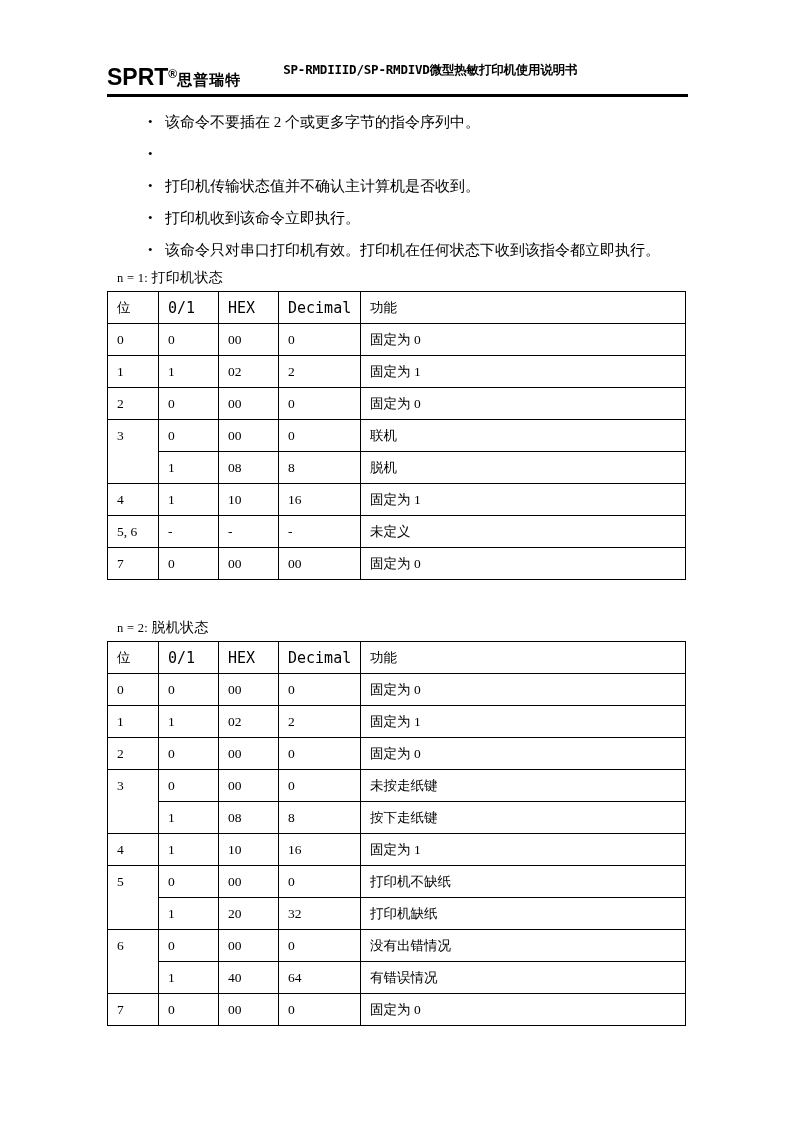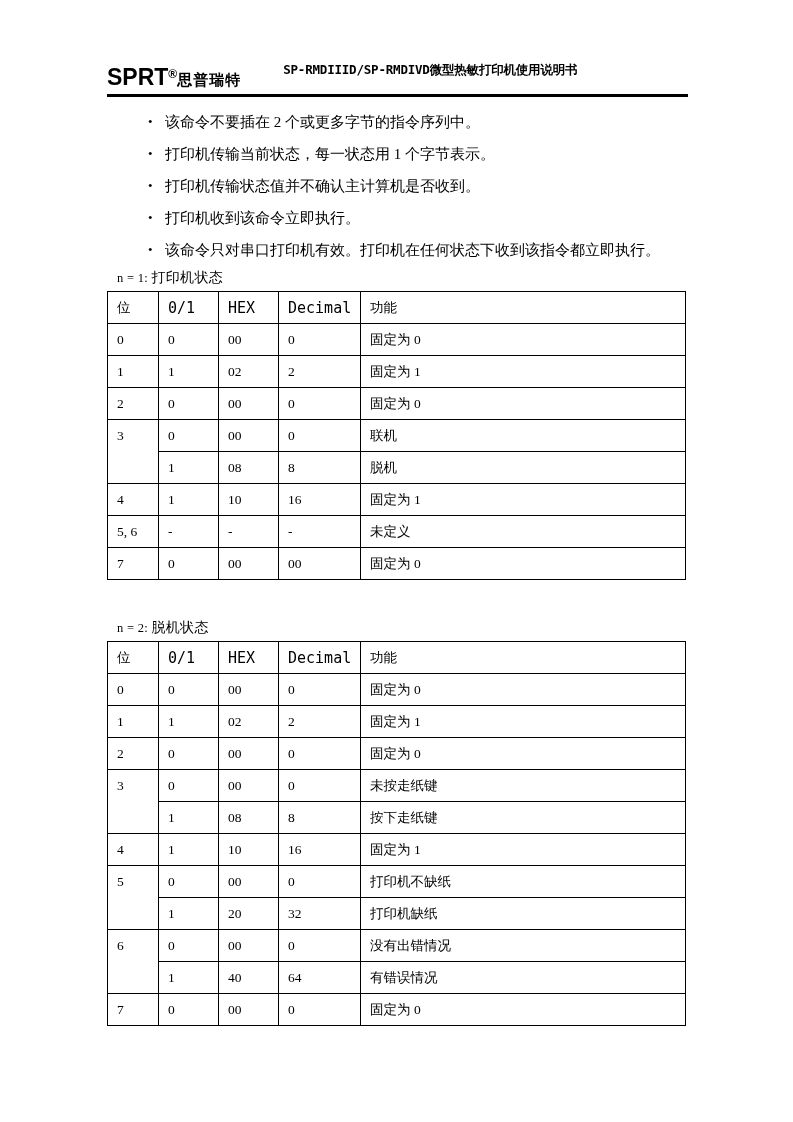--- a/index.html
+++ b/index.html
@@ -188,21 +188,20 @@
     <div class="header-title"><span>SP-RMDIIID/SP-RMDIVD</span><span class="cjk2">微型热敏打印机使用说明书</span></div>
   </div>
 
   <div class="bullets">
     <div class="bullet-row">
       <span class="bullet-mark">•</span>
       <span class="bullet-text">该命令不要插在 2 个或更多字节的指令序列中。</span>
     </div>
     <div class="bullet-row">
       <span class="bullet-mark">•</span>
-      <span class="bullet-text">打印机传输当前状态，每一状态用 1 个字节表示。</span>
     </div>
     <div class="bullet-row">
       <span class="bullet-mark">•</span>
       <span class="bullet-text">打印机传输状态值并不确认主计算机是否收到。</span>
     </div>
     <div class="bullet-row">
       <span class="bullet-mark">•</span>
       <span class="bullet-text">打印机收到该命令立即执行。</span>
     </div>
     <div class="bullet-row">

